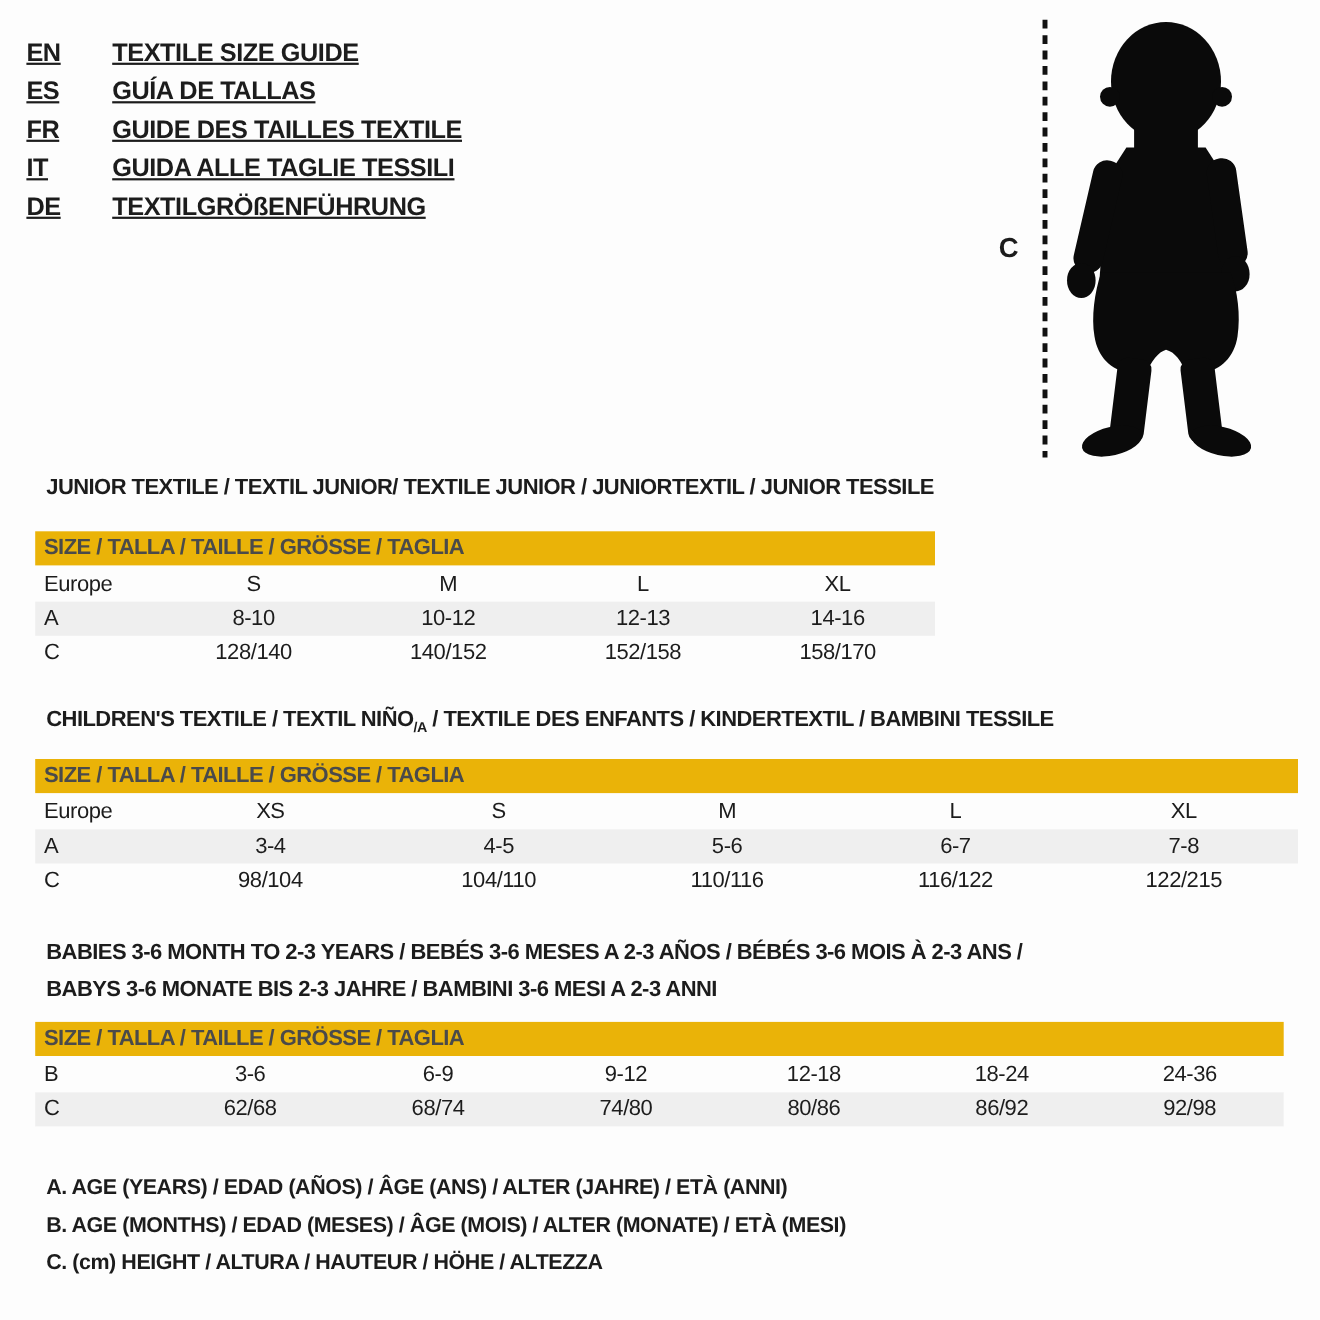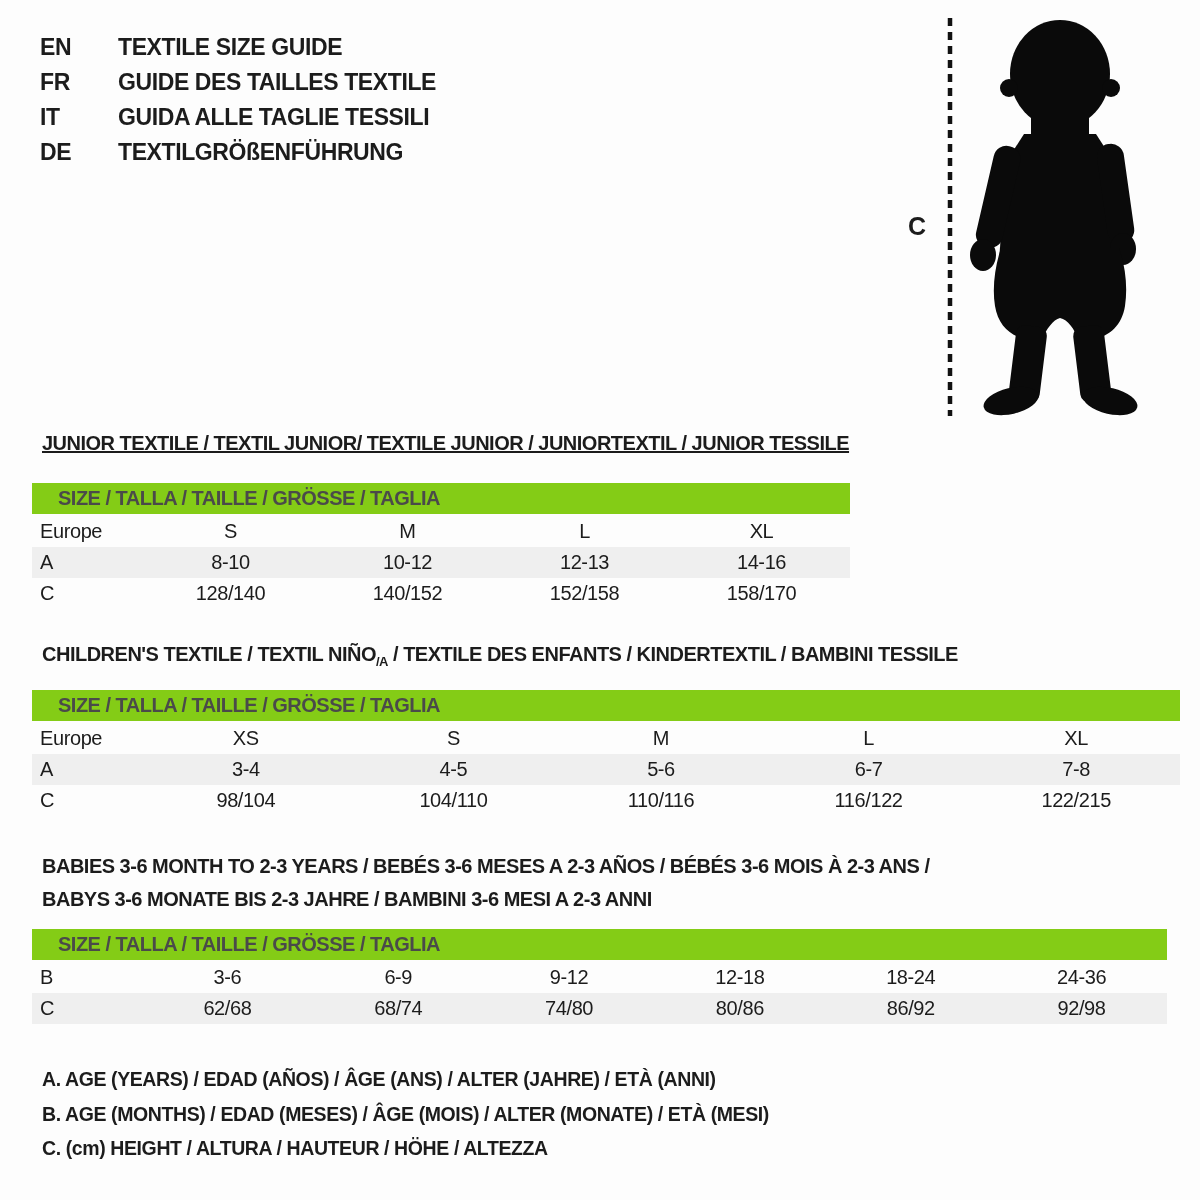--- a/index.html
+++ b/index.html
@@ -3,51 +3,55 @@
 <meta charset="utf-8">
 <style>
   html,body{margin:0;padding:0;}
   body{
     width:1200px;height:1200px;position:relative;background:#fdfdfd;
     font-family:"Liberation Sans","DejaVu Sans",sans-serif;
     color:#1c1c1c;overflow:hidden;
     -webkit-font-smoothing:antialiased;
   }
   
-  .lang-header{position:absolute;left:40px;top:30px;}
+  .lang-header{position:absolute;left:24px;top:30px;text-decoration:underline;}
   .lang-row{display:flex;line-height:35px;font-weight:bold;font-size:23px;letter-spacing:-0.4px;}
   .lang-code{width:78px;flex:none;}
   
   .figure-wrap{position:absolute;left:898px;top:10px;width:272px;height:410px;}
   .height-label{position:absolute;left:908px;top:212px;font-size:25px;font-weight:bold;}
   
   .section-title{position:absolute;left:42px;font-size:20px;font-weight:bold;letter-spacing:-0.5px;white-space:nowrap;}
   .section-title .sub{font-size:13px;vertical-align:sub;}
   .two-line{line-height:33px;}
   .size-table{position:absolute;left:32px;}
   .t-header{
-    height:31px;line-height:31px;background:#84cc16;color:#4a4a4a;
-    font-weight:bold;font-size:20px;letter-spacing:-0.5px;padding-left:26px;
+    height:31px;line-height:31px;background:#eab308;color:#4a4a4a;
+    font-weight:bold;font-size:20px;letter-spacing:-0.5px;padding-left:8px;
     margin-bottom:2px;box-sizing:border-box;
   }
   .t-row{display:flex;height:31px;line-height:31px;font-weight:normal;font-size:20px;letter-spacing:-0.4px;}
   .t-row.shaded{background:#efefef;}
   .t-label{width:110px;flex:none;padding-left:8px;box-sizing:border-box;}
   .t-cell{flex:1;text-align:center;}
   
   .legend{position:absolute;left:42px;top:1062px;}
   .legend-line{font-weight:bold;font-size:19.5px;letter-spacing:-0.4px;line-height:34.5px;white-space:nowrap;}
 </style>
 </head>
 <body>
 
 <div class="lang-header">
   <div class="lang-row">
     <span class="lang-code">EN</span>
     <span class="lang-title">TEXTILE SIZE GUIDE</span>
+  </div>
+  <div class="lang-row">
+    <span class="lang-code">ES</span>
+    <span class="lang-title">GUÍA DE TALLAS</span>
   </div>
   <div class="lang-row">
     <span class="lang-code">FR</span>
     <span class="lang-title">GUIDE DES TAILLES TEXTILE</span>
   </div>
   <div class="lang-row">
     <span class="lang-code">IT</span>
     <span class="lang-title">GUIDA ALLE TAGLIE TESSILI</span>
   </div>
   <div class="lang-row">
@@ -88,21 +92,21 @@
 
       <rect x="118" y="316" width="31" height="76" rx="9" transform="rotate(7 133 324)"></rect>
       <rect x="175" y="316" width="31" height="76" rx="9" transform="rotate(-7 190 324)"></rect>
 
       <ellipse cx="113" cy="391" rx="28" ry="13" transform="rotate(-13 113 391)"></ellipse>
       <ellipse cx="212" cy="391" rx="28" ry="13" transform="rotate(13 212 391)"></ellipse>
     </g>
   </svg>
 </div>
 
-<div class="section-title" style="top:432px;text-decoration:underline;">JUNIOR TEXTILE / TEXTIL JUNIOR/ TEXTILE JUNIOR / JUNIORTEXTIL / JUNIOR TESSILE</div>
+<div class="section-title" style="top:432px;">JUNIOR TEXTILE / TEXTIL JUNIOR/ TEXTILE JUNIOR / JUNIORTEXTIL / JUNIOR TESSILE</div>
 <div class="size-table" style="top:483px;width:818px;">
   <div class="t-header">SIZE / TALLA / TAILLE / GRÖSSE / TAGLIA</div>
   <div class="t-row">
     <span class="t-label">Europe</span>
     <span class="t-cell">S</span>
     <span class="t-cell">M</span>
     <span class="t-cell">L</span>
     <span class="t-cell">XL</span>
   </div>
   <div class="t-row shaded">

